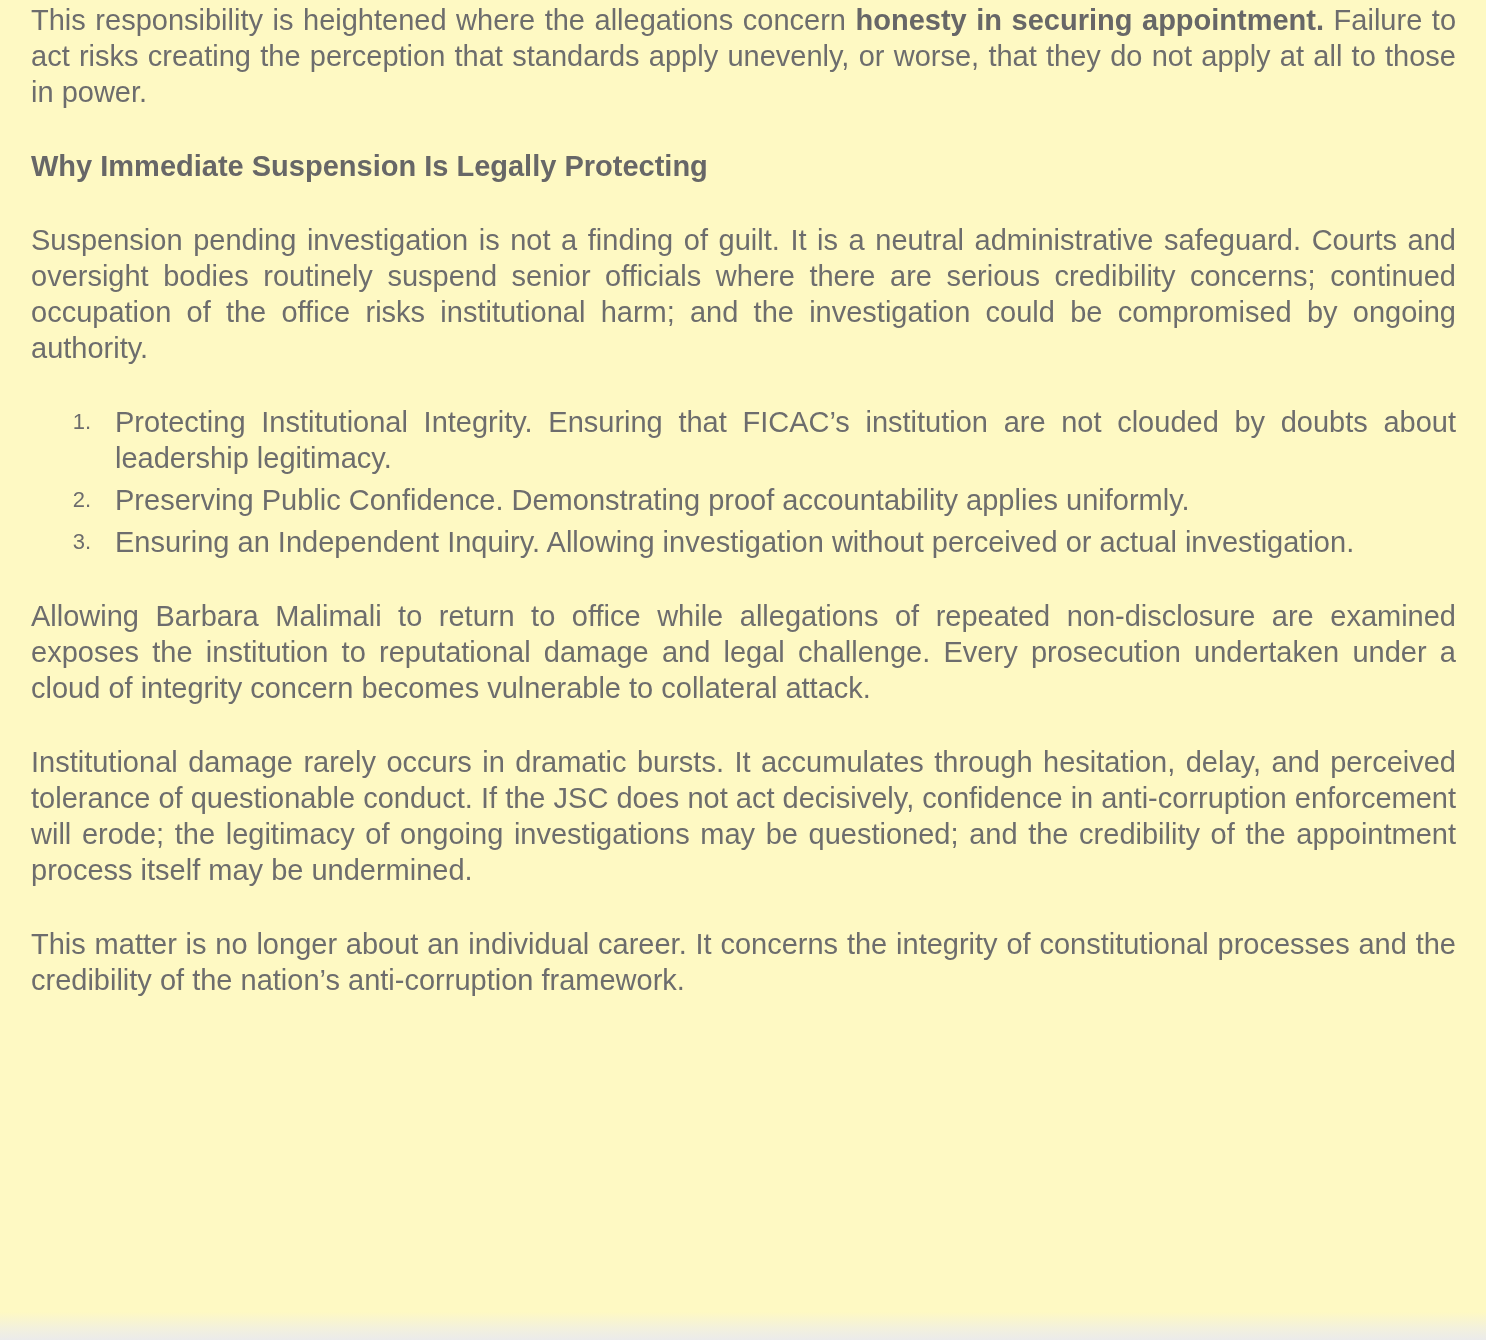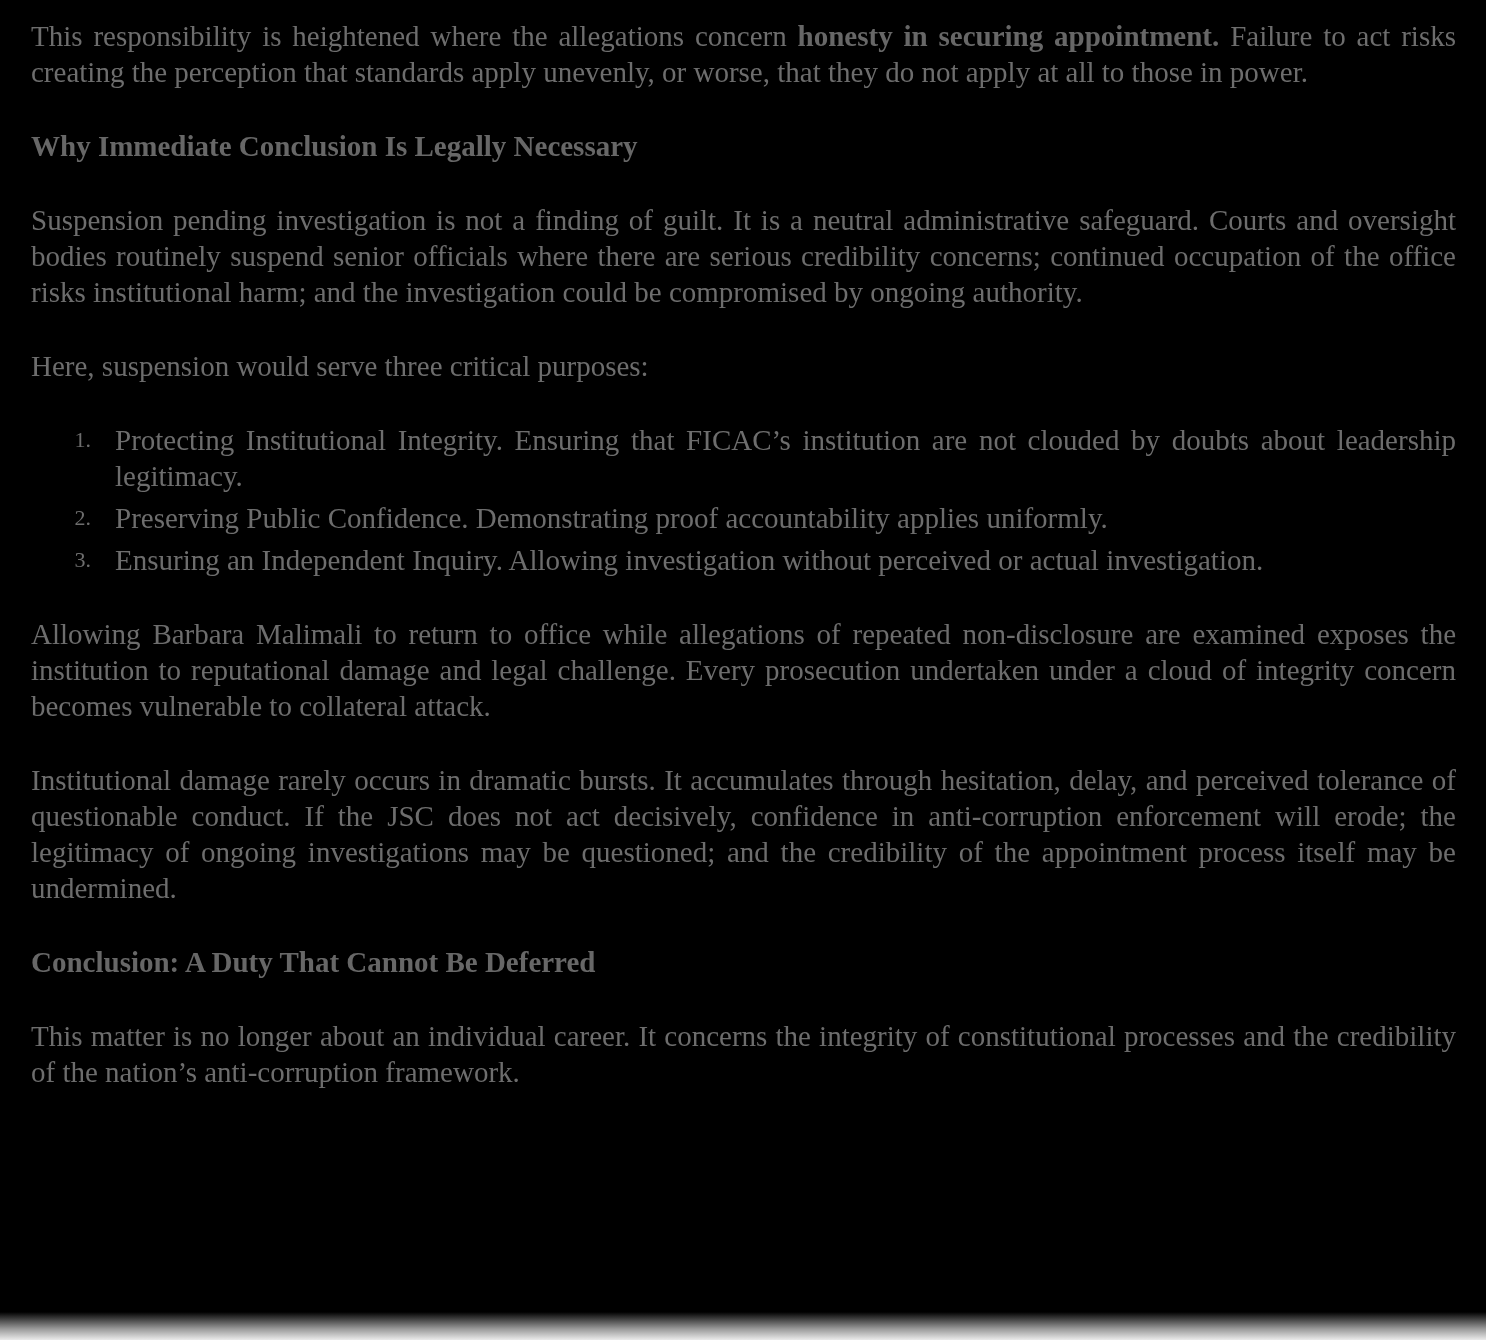--- a/index.html
+++ b/index.html
@@ -5,24 +5,24 @@
   html, body {
     margin: 0;
     padding: 0;
     background: #ffffff;
   }
   .doc {
     position: relative;
     box-sizing: border-box;
     width: 1486px;
     height: 1340px;
-    padding: 18px 30px 0 31px;
+    padding: 2px 30px 0 31px;
     overflow: hidden;
-    background: #000000;
-    font-family: Liberation Serif, serif;
+    background: #fef9c3;
+    font-family: Liberation Sans, sans-serif;
     font-size: 29px;
     line-height: 36px;
     color: #6d6d6d;
   }
   .para {
     margin: 38px 0;
     text-align: justify;
   }
   .para.first {
     margin-top: 0;
@@ -69,25 +69,24 @@
     pointer-events: none;
   }
 </style>
 </head>
 <body>
 
 <main class="doc">
 
   <p class="para first"><span>This responsibility is heightened where the allegations concern </span><span class="bold-run">honesty in securing appointment.</span><span> Failure to act risks creating the perception that standards apply unevenly, or worse, that they do not apply at all to those in power.</span></p>
 
-  <h2 class="heading">Why Immediate Conclusion Is Legally Necessary</h2>
+  <h2 class="heading">Why Immediate Suspension Is Legally Protecting</h2>
 
   <p class="para">Suspension pending investigation is not a finding of guilt. It is a neutral administrative safeguard. Courts and oversight bodies routinely suspend senior officials where there are serious credibility concerns; continued occupation of the office risks institutional harm; and the investigation could be compromised by ongoing authority.</p>
 
-  <p class="para">Here, suspension would serve three critical purposes:</p>
 
   <div class="num-list">
     <div class="li-row">
       <span class="li-num">1.</span>
       <span class="li-text">Protecting Institutional Integrity. Ensuring that FICAC’s institution are not clouded by doubts about leadership legitimacy.</span>
     </div>
     <div class="li-row">
       <span class="li-num">2.</span>
       <span class="li-text">Preserving Public Confidence. Demonstrating proof accountability applies uniformly.</span>
     </div>
@@ -96,19 +95,18 @@
       <span class="li-text">Ensuring an Independent Inquiry. Allowing investigation without perceived or actual investigation.</span>
     </div>
   </div>
 
   <p class="para">Allowing Barbara Malimali to return to office while allegations of repeated non-disclosure are examined exposes the institution to reputational damage and legal challenge. Every prosecution undertaken under a cloud of integrity concern becomes vulnerable to collateral attack.</p>
 
 
   <p class="para">Institutional damage rarely occurs in dramatic bursts. It accumulates through hesitation, delay, and perceived tolerance of questionable conduct. If the JSC does not act decisively, confidence in anti-corruption enforcement will erode; the legitimacy of ongoing investigations may be questioned; and the credibility of the appointment process itself may be undermined.</p>
 
 
-  <h2 class="heading">Conclusion: A Duty That Cannot Be Deferred</h2>
 
   <p class="para">This matter is no longer about an individual career. It concerns the integrity of constitutional processes and the credibility of the nation’s anti-corruption framework.</p>
 
   <div class="bottom-fade"></div>
 
 </main>
 
 </body></html>

